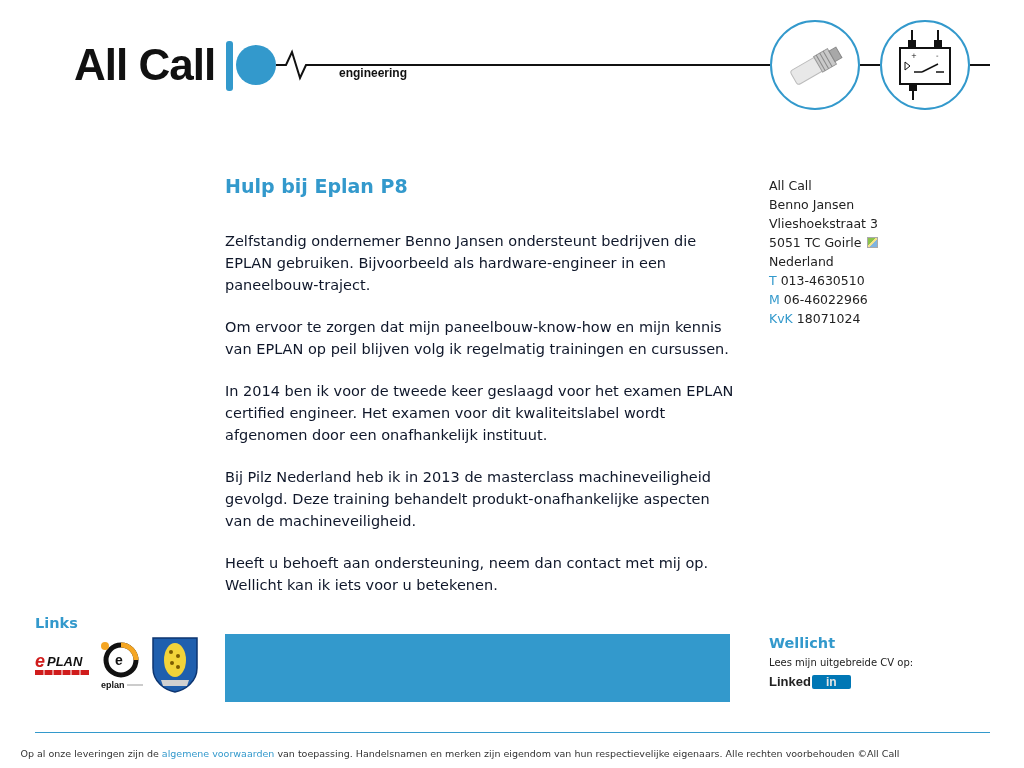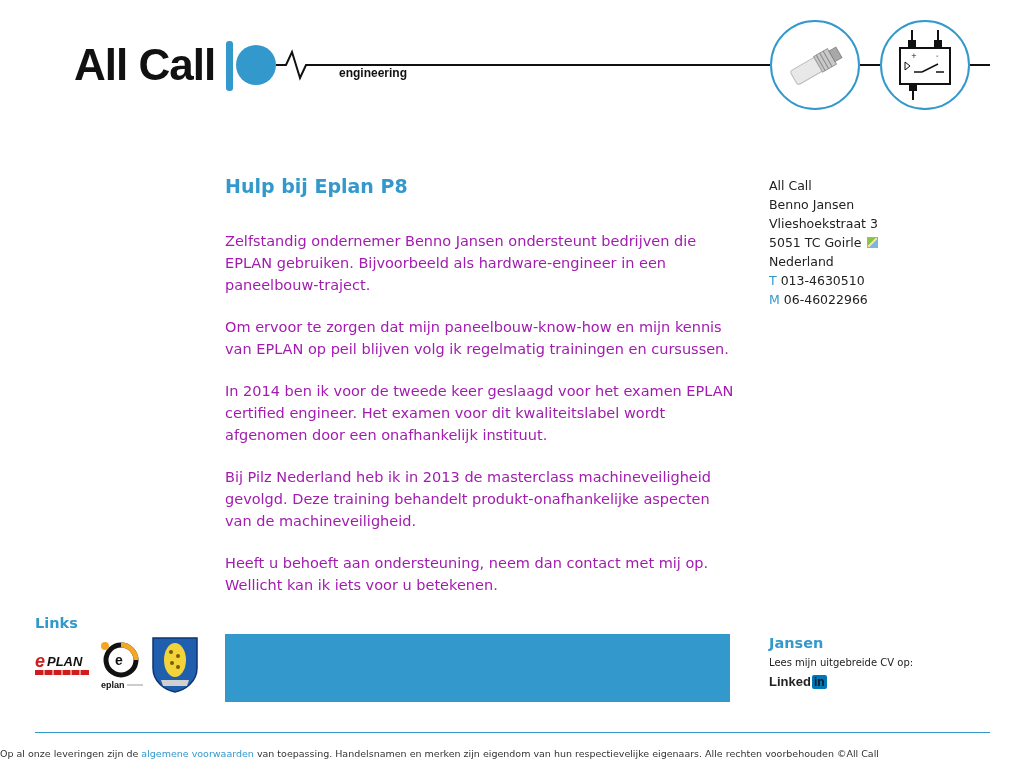--- a/index.html
+++ b/index.html
@@ -28,21 +28,21 @@
     }
     .circle.sensor { left: 770px; }
     .circle.schematic { left: 880px; }
     
     .page-title {
       position: absolute; left: 225px; top: 175px;
       font-size: 19px; font-weight: bold; color: #3399cc; margin: 0;
     }
     .content { position: absolute; left: 225px; top: 230px; width: 510px; }
     .content p {
-      margin: 0 0 20px 0; font-size: 14.5px; line-height: 22px; color: #a21caf;
+      margin: 0 0 20px 0; font-size: 14.5px; line-height: 22px; color: #0f172a;
     }
     
     .contact { position: absolute; left: 769px; top: 176px; width: 230px; }
     .side-heading { font-size: 14.5px; font-weight: bold; color: #3399cc; margin: 0 0 2px 0; }
     .contact-line { font-size: 12.5px; line-height: 19px; color: #222; }
     .contact-line .lbl { color: #3399cc; }
     .map-icon {
       display: inline-block; width: 11px; height: 11px; vertical-align: -1px;
       background: linear-gradient(135deg, #8bc34a 0 40%, #f4e28c 40% 60%, #80b4e0 60% 100%);
       border: 1px solid #aaa; box-sizing: border-box; margin-left: 2px;
@@ -54,25 +54,25 @@
     .eplan-logo { position: absolute; left: 0; top: 14px; }
     .eplan-cert { position: absolute; left: 64px; top: 2px; }
     .crest { position: absolute; left: 116px; top: 0; }
     
     .banner { position: absolute; left: 225px; top: 634px; width: 505px; height: 68px; background: #3399cc; }
     
     .profile { position: absolute; left: 769px; top: 635px; width: 230px; }
     .profile .side-heading { margin-bottom: 6px; }
     .profile-text { font-size: 10px; color: #222; }
     .linkedin { display: inline-block; margin-top: 6px; font-family: "Liberation Sans", sans-serif; font-weight: bold; font-size: 13px; color: #222; }
-    .linkedin .in { display: inline-block; background: #0077b5; color: #0f172a; border-radius: 2px; padding: 0 2px; margin-left: 1px; font-size: 12px; line-height: 14px; }
+    .linkedin .in { display: inline-block; background: #0077b5; color: #e5e5e5; border-radius: 2px; padding: 0 14px; margin-left: 1px; font-size: 12px; line-height: 14px; }
     
     .footer-rule { position: absolute; left: 35px; top: 732px; width: 955px; height: 1px; background: #3399cc; }
     .footer {
-      position: absolute; left: 0; top: 748px; width: 920px; text-align: left;
+      position: absolute; left: 0; top: 748px; width: 920px; text-align: center;
       font-size: 9.5px; color: #333;
     }
   </style>
 </head>
 <body>
 
 <div class="header">
   <div class="logo-text">All Call</div>
   <svg class="header-line" width="764" height="60" viewBox="0 0 764 60">
     <polyline points="50,27 60,27 66,14 74,40 80,27 86,27 544,27" fill="none" stroke="#111" stroke-width="2"></polyline>
@@ -136,20 +136,24 @@
   </div>
   <div class="contact-line">Nederland</div>
   <div class="contact-line">
     <span class="lbl">T</span>
     <span>013-4630510</span>
   </div>
   <div class="contact-line">
     <span class="lbl">M</span>
     <span>06-46022966</span>
   </div>
+  <div class="contact-line">
+    <span class="lbl">KvK</span>
+    <span>18071024</span>
+  </div>
 </div>
 
 <div class="links">
   <div class="side-heading">Links</div>
 </div>
 <div class="link-logos">
   <svg class="eplan-logo" width="56" height="28" viewBox="0 0 56 28">
     <text x="0" y="17" font-family="Liberation Sans, sans-serif" font-style="italic" font-weight="bold" font-size="18" fill="#d01c1c">e</text>
     <text x="12" y="16" font-family="Liberation Sans, sans-serif" font-style="italic" font-weight="bold" font-size="13" fill="#111">PLAN</text>
     <rect x="0" y="20" width="54" height="5" fill="#d01c1c"></rect>
@@ -174,21 +178,21 @@
       <circle cx="27" cy="20" r="2" fill="#7a5a00"></circle>
     <circle cx="21" cy="27" r="2" fill="#7a5a00"></circle>
       <circle cx="27" cy="31" r="2" fill="#7a5a00"></circle>
     <path d="M10 44 H38 L36 50 H12 Z" fill="#d0d0d0"></path>
   </svg>
 </div>
 
 <div class="banner"></div>
 
 <div class="profile">
-  <div class="side-heading">Jansen</div>
+  <div class="side-heading">Wellicht</div>
   <div class="profile-text">Lees mijn uitgebreide CV op:</div>
   <div class="linkedin">
     <span>Linked</span><span class="in">in</span>
   </div>
 </div>
 
 <div class="footer-rule"></div>
 <div class="footer">
   <span>Op al onze leveringen zijn de </span><a href="#">algemene voorwaarden</a><span> van toepassing. Handelsnamen en merken zijn eigendom van hun respectievelijke eigenaars. Alle rechten voorbehouden ©All Call</span>
 </div>

